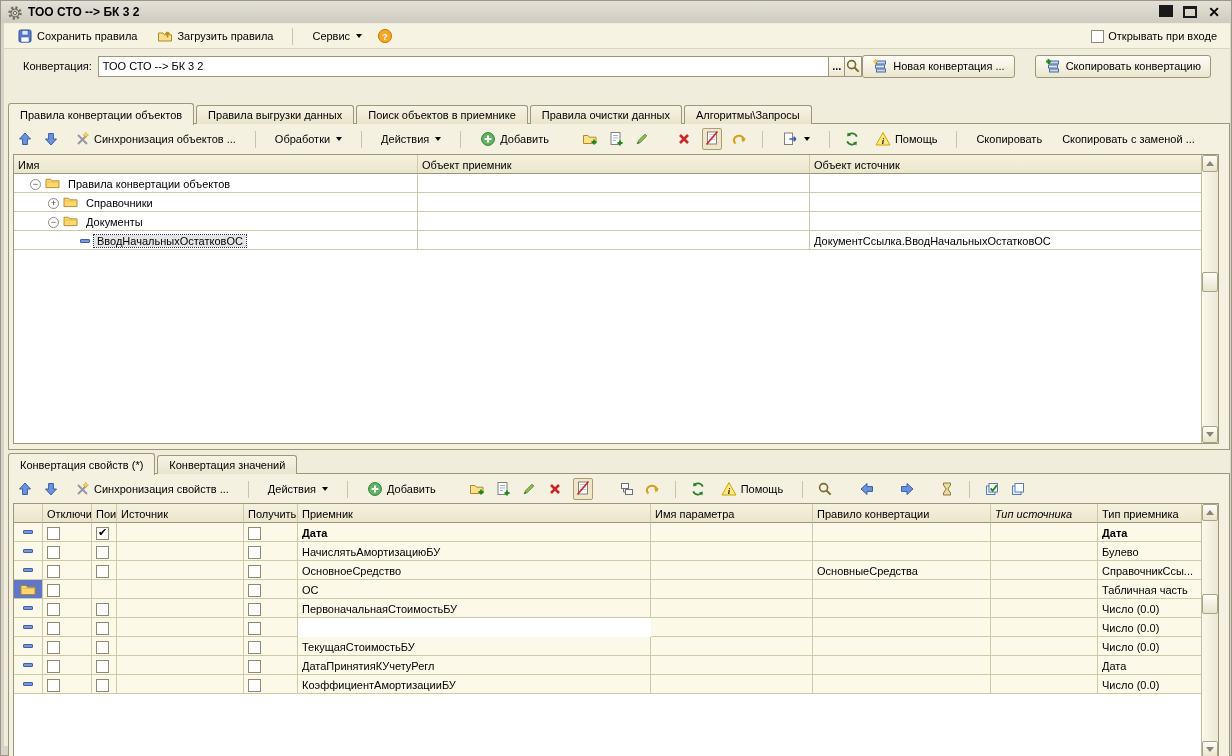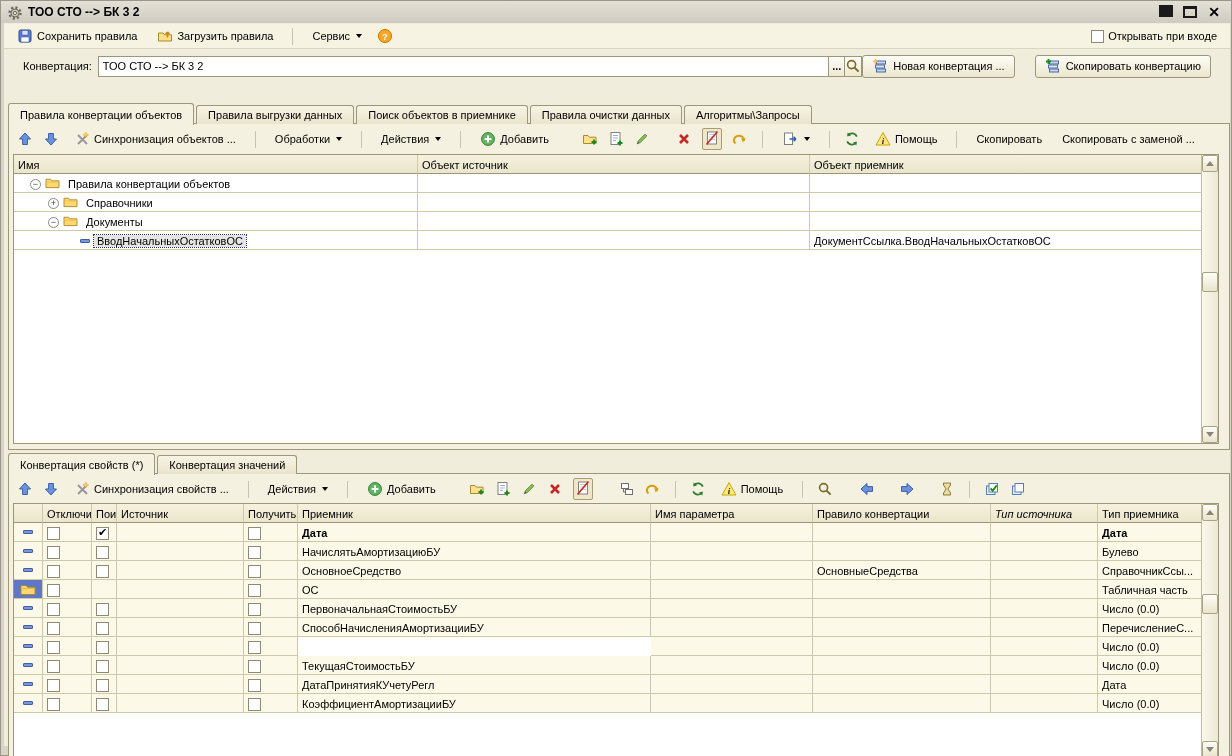--- a/index.html
+++ b/index.html
@@ -308,22 +308,22 @@
         <span class="titem">
             <span>Скопировать</span>
           </span>
         <span class="titem">
             <span>Скопировать с заменой ...</span>
           </span>
       </div>
       <div class="tablebox" id="objects-table">
           <div class="trow thead">
             <div class="tcell" style="width: 404px;">Имя</div>
+            <div class="tcell" style="width: 392px;">Объект приемник</div>
             <div class="tcell" style="width: 392px;">Объект источник</div>
-            <div class="tcell" style="width: 392px;">Объект приемник</div>
           </div>
           <div class="trow brow">
             <div class="tcell namecell" style="width: 404px; padding-left: 16px;">
               <span class="exp">−</span>
               <span class="ic">
                 <svg viewBox="0 0 16 14">
                   <path d="M1 12.5 V3.5 H6 L7.5 5.2 H15 V12.5 Z" fill="#FFD76E" stroke="#A98A2F"></path>
                   <path d="M1 6.5 H15" stroke="#E8BC4A" stroke-width="1"></path>
                 </svg>
               </span>
@@ -646,40 +646,20 @@
             <div class="tcell" style="width: 49px;">
               <span class="cb"></span>
             </div>
             <div class="tcell" style="width: 25px;">
               <span class="cb"></span>
             </div>
             <div class="tcell" style="width: 127px;"></div>
             <div class="tcell" style="width: 54px;">
               <span class="cb"></span>
             </div>
-            <div class="tcell" style="width: 353px;">СпособНачисленияАмортизацииБУ</div>
-            <div class="tcell" style="width: 162px;"></div>
-            <div class="tcell" style="width: 178px;"></div>
-            <div class="tcell" style="width: 107px;"></div>
-            <div class="tcell" style="width: 105px;">ПеречислениеС...</div>
-          </div>
-          <div class="trow prow">
-            <div class="tcell mcell" style="width: 29px;">
-              <span class="dash"></span>
-            </div>
-            <div class="tcell" style="width: 49px;">
-              <span class="cb"></span>
-            </div>
-            <div class="tcell" style="width: 25px;">
-              <span class="cb"></span>
-            </div>
-            <div class="tcell" style="width: 127px;"></div>
-            <div class="tcell" style="width: 54px;">
-              <span class="cb"></span>
-            </div>
             <div class="tcell" style="width: 353px; margin-top: 28px;">СтоимостьДляВычисленияАмортизацииБУ</div>
             <div class="tcell" style="width: 162px;"></div>
             <div class="tcell" style="width: 178px;"></div>
             <div class="tcell" style="width: 107px;"></div>
             <div class="tcell" style="width: 105px;">Число (0.0)</div>
           </div>
           <div class="trow prow">
             <div class="tcell mcell" style="width: 29px;">
               <span class="dash"></span>
             </div>

